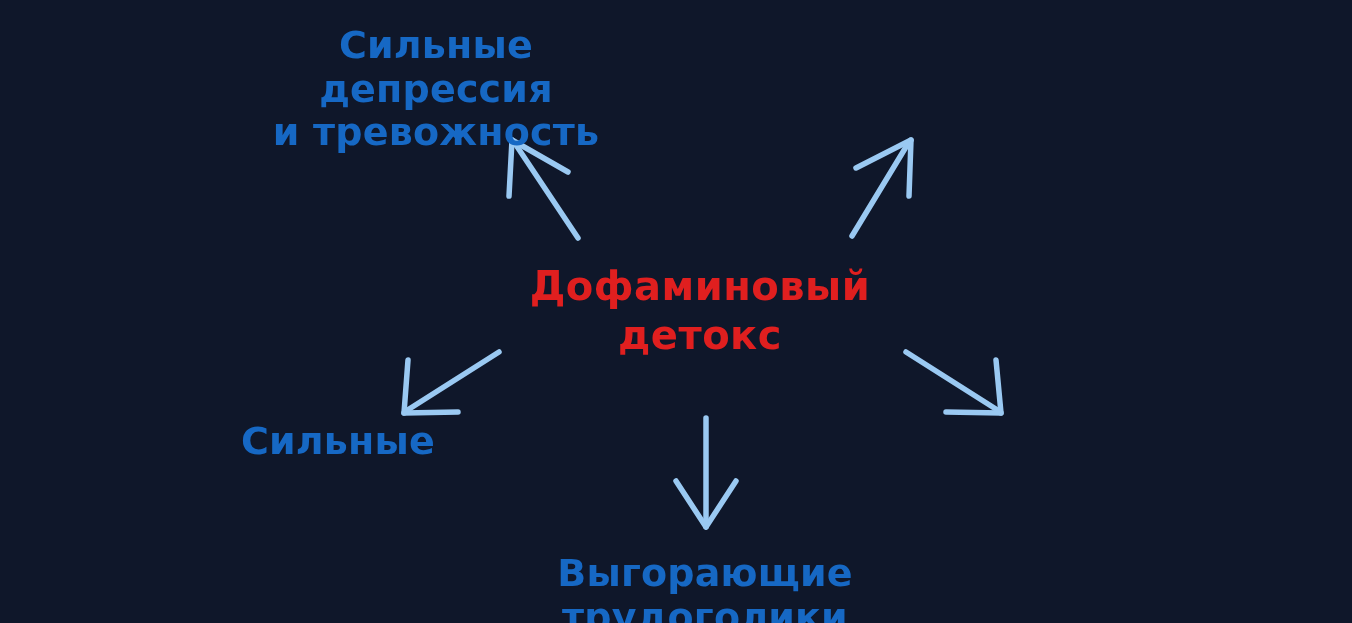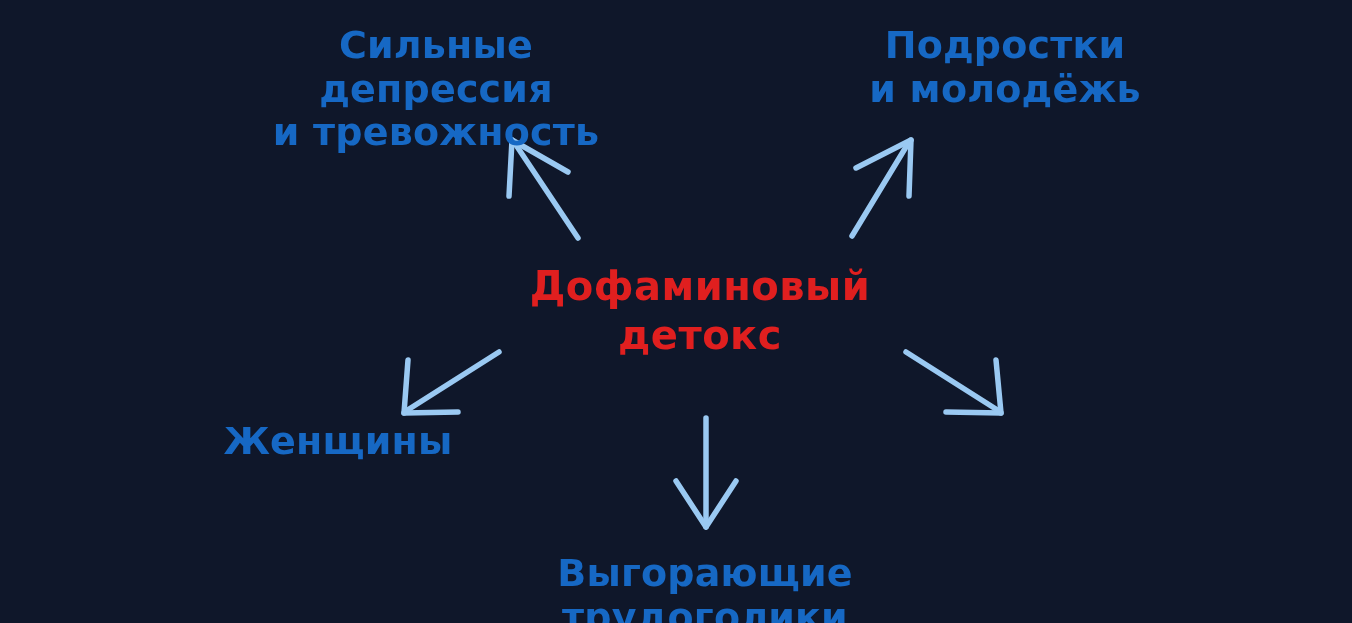--- a/index.html
+++ b/index.html
@@ -115,24 +115,22 @@
         <path d="M706 527 L676 481"></path>
         <path d="M706 527 L736 481"></path>
       </g>
 
     </g>
   </svg>
 
   <div class="node node-branch" id="node-depression">Сильные депрессия
 и тревожность</div>
 
-  <div class="node node-branch" id="node-teens">Подростки
-и молодёжь</div>
 
   <div class="node node-center" id="node-center">Дофаминовый
 детокс</div>
 
-  <div class="node node-branch" id="node-women">Женщины</div>
+  <div class="node node-branch" id="node-women">Сильные</div>
 
 
   <div class="node node-branch" id="node-workaholics">Выгорающие трудоголики</div>
 
 </div>
 
 </body></html>

